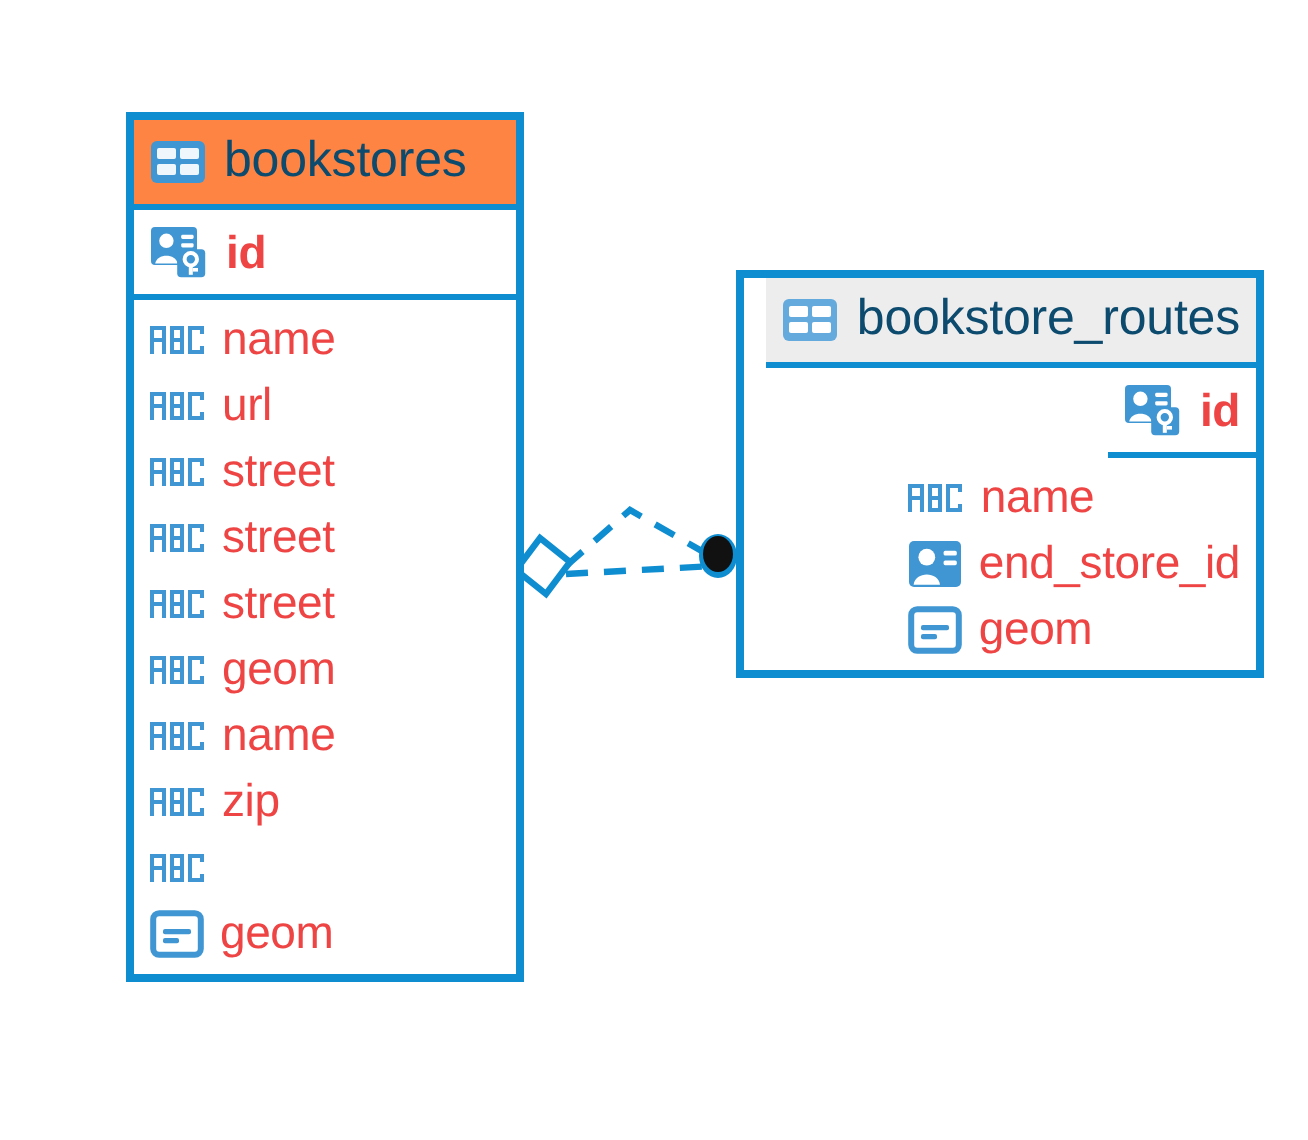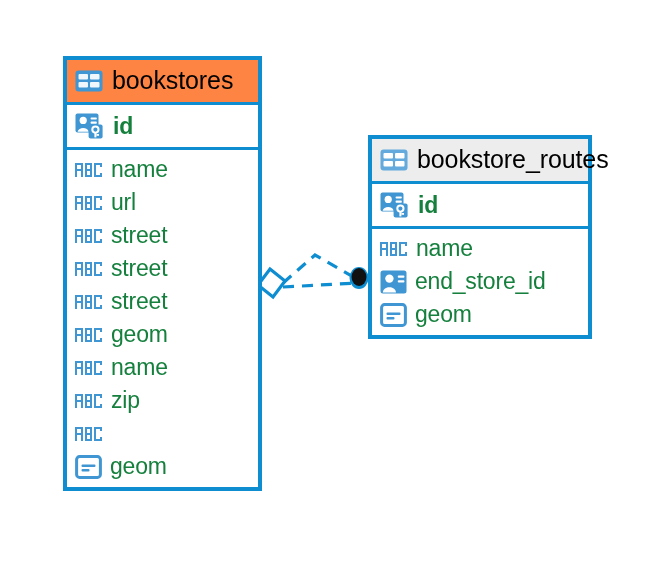--- a/index.html
+++ b/index.html
@@ -41,21 +41,21 @@
     padding: 6px 8px 7px 8px;
     box-sizing: border-box;
     border-bottom: 3px solid #0e8dd1;
     min-height: 45px;
   }
   .entity-header.accent { background: #fd8443; }
   .entity-header.plain  { background: #ededed; }
 
   .entity-title {
     font-size: 25px;
-    color: #000000;
+    color: #0c4a6e;
     line-height: 1;
     white-space: nowrap;
     letter-spacing: -0.1px;
   }
 
   
   .key-band {
     border-bottom: 3px solid #0e8dd1;
   }
 
@@ -66,21 +66,21 @@
     align-items: center;
     gap: 8px;
     padding: 3px 8px;
     box-sizing: border-box;
     min-height: 33px;
   }
   .field-row.pk { min-height: 42px; padding-top: 5px; padding-bottom: 5px; }
 
   .field-label {
     font-size: 23px;
-    color: #15803d;
+    color: #ef4444;
     line-height: 1.05;
     white-space: nowrap;
     letter-spacing: -0.2px;
   }
   .field-row.pk .field-label { font-weight: bold; font-size: 23px; }
 
   
   .icon { flex: 0 0 auto; display: block; }
   .icon.tbl  { width: 28px; height: 22px; }
   .icon.pk   { width: 30px; height: 27px; }
@@ -360,21 +360,21 @@
           <rect x="1.6" y="1.6" width="23.8" height="20.8" rx="3" ry="3" fill="#ffffff" stroke="#3f96d2" stroke-width="3"></rect>
           <rect x="6.5" y="9.5" width="14" height="2.6" rx="1" fill="#3f96d2"></rect>
           <rect x="6.5" y="14" width="8" height="2.6" rx="1" fill="#3f96d2"></rect>
         </svg>
         <span class="field-label">geom</span>
       </div>
 
     </div>
   </div>
 
-  <div class="entity" style="left:368px; top:135px; width:224px;">
+  <div class="entity" style="left:368px; top:135px; width:264px;align-items:flex-end;">
 
     <div class="entity-header plain">
       <svg class="icon tbl" viewBox="0 0 28 22">
         <rect x="0.5" y="0.5" width="27" height="21" rx="3" ry="3" fill="#64aadd"></rect>
         <rect x="3.5" y="4" width="9.5" height="5.5" rx="1" fill="#ffffff"></rect>
         <rect x="15" y="4" width="9.5" height="5.5" rx="1" fill="#ffffff"></rect>
         <rect x="3.5" y="12" width="9.5" height="5.5" rx="1" fill="#ffffff"></rect>
         <rect x="15" y="12" width="9.5" height="5.5" rx="1" fill="#ffffff"></rect>
       </svg>
       <span class="entity-title">bookstore_routes</span>

